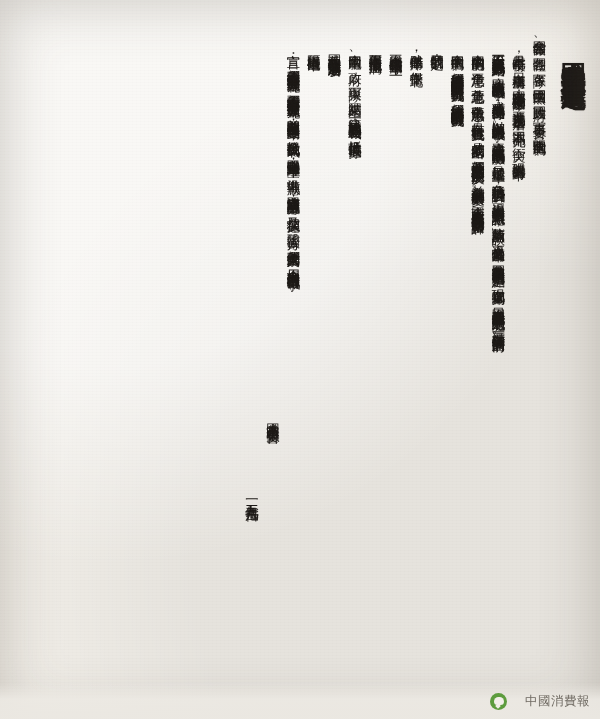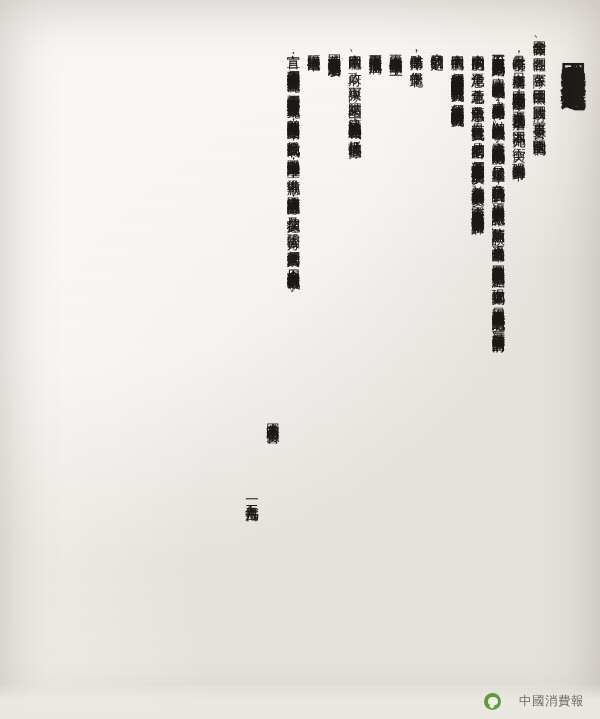--- a/index.html
+++ b/index.html
@@ -109,21 +109,21 @@
   
   #watermark {
     position: absolute;
     left: 0;
     right: 0;
     bottom: 0;
     height: 36px;
     display: flex;
     align-items: center;
     justify-content: flex-end;
-    padding-right: 16px;
+    padding-right: 10px;
     gap: 18px;
     background: linear-gradient(to bottom, rgba(240,237,231,0) 0%, rgba(238,235,229,0.85) 45%, rgba(236,233,227,0.95) 100%);
     font-family: "DejaVu Sans", "Liberation Sans", sans-serif;
   }
   #wm-logo {
     width: 17px;
     height: 17px;
     border-radius: 50%;
     background: #5d9c3e;
     position: relative;

